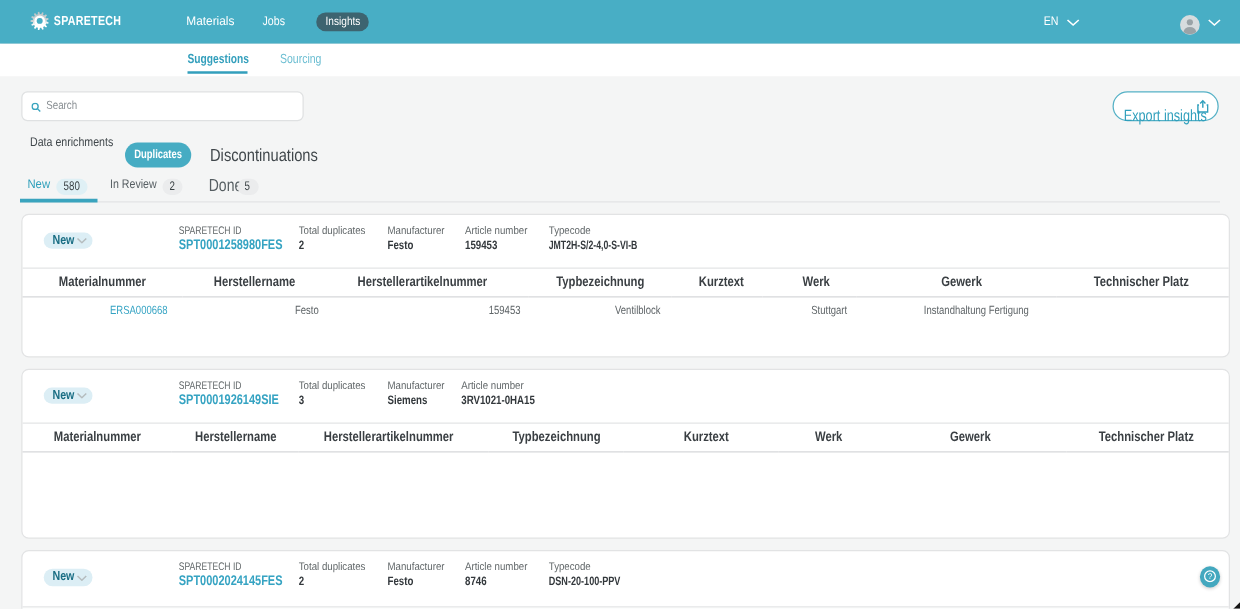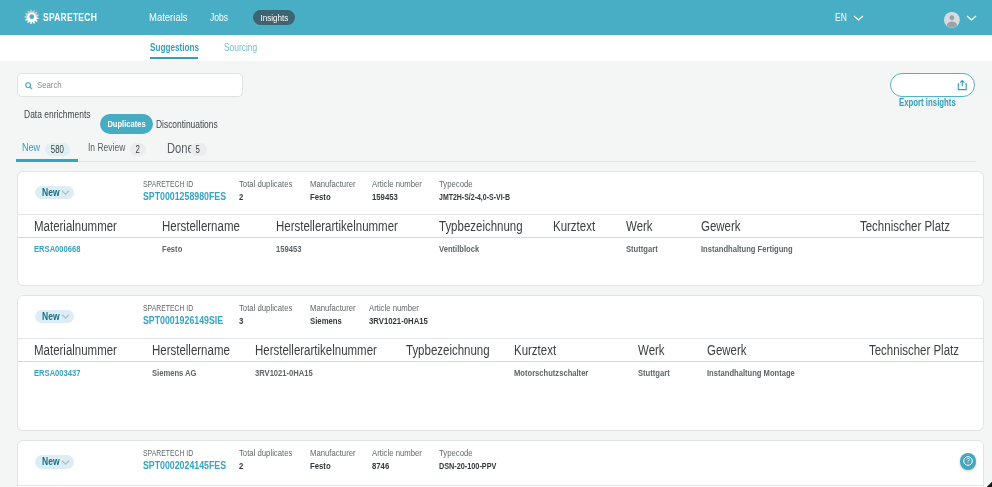--- a/index.html
+++ b/index.html
@@ -19,22 +19,22 @@
 .subnav { position:absolute; left:0; top:35px; width:992px; height:26px; background:#fff; }
 
 
 .card { position:absolute; left:17px; width:966.5px; background:#fff; border:1px solid #e2e3e4; border-radius:6px; }
 .newpill { position:absolute; left:16.5px; top:14.3px; width:39.5px; height:13.5px; border-radius:7px; background:#dceef5; color:#1a6e84; font-size:10.4px; font-weight:bold; }
 .newpill .nt { position:absolute; left:7px; top:0; height:13.5px; line-height:13.5px; }
 .lbl { position:absolute; top:7px; color:#616769; font-size:8.8px; line-height:10px; }
 .val { position:absolute; top:19px; color:#33383c; font-size:9.7px; font-weight:bold; line-height:11px; }
 .sptid { position:absolute; left:125px; top:18px; color:#35a3c2; font-size:11.2px; font-weight:bold; line-height:13px; }
 table { border-collapse:collapse; table-layout:fixed; width:964.5px; margin-top:43.3px; }
-th { text-align:left; font-size:14px; color:#3a3f43; font-weight:normal; height:22.6px; padding:0 0 0 15.5px; border-bottom:1px solid #d6d8da; overflow:hidden; }
-td { text-align:left; font-size:9.5px; color:#5e6467; height:22px; padding:0 0 0 15.5px; overflow:hidden;font-weight:bold; }
+th { text-align:center; font-size:11px; color:#3a3f43; font-weight:bold; height:22.6px; padding:0 0 0 15.5px; border-bottom:1px solid #d6d8da; overflow:hidden; }
+td { text-align:right; font-size:9.5px; color:#5e6467; height:22px; padding:0 0 0 15.5px; overflow:hidden; }
 tr + tr td { border-top:1px solid #ededee; }
 td.lnk { color:#34a3c3; }
 </style>
 </head>
 <body>
 
 <div class="topbar">
   <svg class="abs" style="left:23.8px;top:9px" width="15.5" height="15.5" viewBox="-10.6 -10.6 21.2 21.2">
     <defs>
         <linearGradient id="gg" x1="0.2" y1="0" x2="0.3" y2="1">
@@ -72,31 +72,31 @@
 </div>
 
 <div class="abs" style="left:16.8px;top:73.3px;width:226px;height:23.3px;background:#fff;border:1px solid #dfe1e2;border-radius:5px">
   <svg class="abs" style="left:7.5px;top:7.8px" width="8" height="8" viewBox="0 0 8 8">
       <circle cx="3.1" cy="3.1" r="2.4" fill="none" stroke="#3aa4be" stroke-width="1.1"></circle>
       <line x1="4.9" y1="4.9" x2="7.2" y2="7.2" stroke="#3aa4be" stroke-width="1.1"></line>
     </svg>
   <div class="abs" style="left:19.7px;top:0;height:21.3px;line-height:21.3px;color:#878d91;font-size:9.5px"><span class="t" style="transform:scaleX(0.82)">Search</span></div>
 </div>
 <div class="abs" style="left:889.7px;top:72.7px;width:85.5px;height:24.2px;background:#fff;border:1px solid #55b1c6;border-radius:12.1px">
-  <div class="abs" style="left:8.5px;top:18px;height:22.2px;line-height:22.2px;color:#2f9fbc;font-size:10px;font-weight:bold"><span class="t" style="transform:scaleX(0.78)">Export insights</span></div>
+  <div class="abs" style="left:8.5px;top:8px;height:22.2px;line-height:22.2px;color:#2f9fbc;font-size:13px;font-weight:normal"><span class="t" style="transform:scaleX(0.78)">Export insights</span></div>
   <svg class="abs" style="left:66px;top:5.8px" width="10.5" height="12.5" viewBox="0 0 12 13">
     <path d="M2.5,5 H1.5 V11.5 H10.5 V5 H9.5" fill="none" stroke="#2f9fbc" stroke-width="1.3"></path>
     <line x1="6" y1="1.5" x2="6" y2="7.5" stroke="#2f9fbc" stroke-width="1.3"></line>
     <polyline points="3.6,3.6 6,1.2 8.4,3.6" fill="none" stroke="#2f9fbc" stroke-width="1.3"></polyline>
   </svg>
 </div>
 
 <div class="abs" style="left:24px;top:107px;height:15px;line-height:15px;color:#40474b;font-size:10px"><span class="t" style="transform:scaleX(0.85)">Data enrichments</span></div>
 <div class="abs" style="left:99.8px;top:114.2px;width:53.4px;height:20.2px;background:#46acc3;border-radius:10.1px;color:#fff;font-size:9.7px;font-weight:bold;text-align:center;line-height:20.2px"><span class="tc" style="transform:scaleX(0.78)">Duplicates</span></div>
-<div class="abs" style="left:156px;top:117px;height:15px;line-height:15px;color:#40474b;font-size:10px"><span class="t" style="transform:scaleX(0.84)">Discontinuations</span></div>
+<div class="abs" style="left:168px;top:117px;height:15px;line-height:15px;color:#40474b;font-size:14px"><span class="t" style="transform:scaleX(0.84)">Discontinuations</span></div>
 
 <div class="abs" style="left:22.3px;top:141px;height:14px;line-height:14px;color:#2e9fba;font-size:10px"><span class="t" style="transform:scaleX(0.9)">New</span></div>
 <div class="abs" style="left:44.5px;top:142.5px;width:25px;height:13.5px;background:#dff0f5;border-radius:7px;color:#3a4144;font-size:10px;text-align:center;line-height:14px"><span class="tc" style="transform:scaleX(0.78)">580</span></div>
 <div class="abs" style="left:88px;top:141px;height:14px;line-height:14px;color:#565e62;font-size:10px"><span class="t" style="transform:scaleX(0.85)">In Review</span></div>
 <div class="abs" style="left:130px;top:142.5px;width:16px;height:13.5px;background:#ebeced;border-radius:7px;color:#3a4144;font-size:10px;text-align:center;line-height:14px"><span class="tc" style="transform:scaleX(0.78)">2</span></div>
 <div class="abs" style="left:167.2px;top:141px;height:14px;line-height:14px;color:#565e62;font-size:14px"><span class="t" style="transform:scaleX(0.8)">Done</span></div>
 <div class="abs" style="left:190px;top:142.5px;width:16.5px;height:13.5px;background:#ebeced;border-radius:7px;color:#3a4144;font-size:10px;text-align:center;line-height:14px"><span class="tc" style="transform:scaleX(0.78)">5</span></div>
 <div class="abs" style="left:16px;top:160.5px;width:959.5px;height:1px;background:#e2e4e5"></div>
 <div class="abs" style="left:16px;top:159px;width:61.5px;height:2.5px;background:#3aa4be"></div>
 
@@ -185,30 +185,20 @@
         <tr>
           <th><span class="t">Materialnummer</span></th>
           <th><span class="t">Herstellername</span></th>
           <th><span class="t">Herstellerartikelnummer</span></th>
           <th><span class="t">Typbezeichnung</span></th>
           <th><span class="t">Kurztext</span></th>
           <th><span class="t">Werk</span></th>
           <th><span class="t">Gewerk</span></th>
           <th><span class="t">Technischer Platz</span></th>
         </tr>
-    <tr>
-          <td class="lnk"><span class="t">ERSA003437</span></td>
-          <td><span class="t">Siemens AG</span></td>
-          <td><span class="t">3RV1021-0HA15</span></td>
-          <td></td>
-          <td><span class="t">Motorschutzschalter</span></td>
-          <td><span class="t">Stuttgart</span></td>
-          <td><span class="t">Instandhaltung Montage</span></td>
-          <td></td>
-        </tr>
   </tbody>
     </table>
 </div>
 
 <div class="card" style="top:440px;height:60px">
   <div class="newpill">
       <span class="nt"><span class="t" style="transform:scaleX(0.82)">New</span></span>
     <svg class="abs" style="left:26px;top:4.5px" width="9" height="5" viewBox="0 0 9 5">
         <polyline points="1,0.8 4.5,4.2 8,0.8" fill="none" stroke="#b5bcbe" stroke-width="1.2"></polyline>
       </svg>

